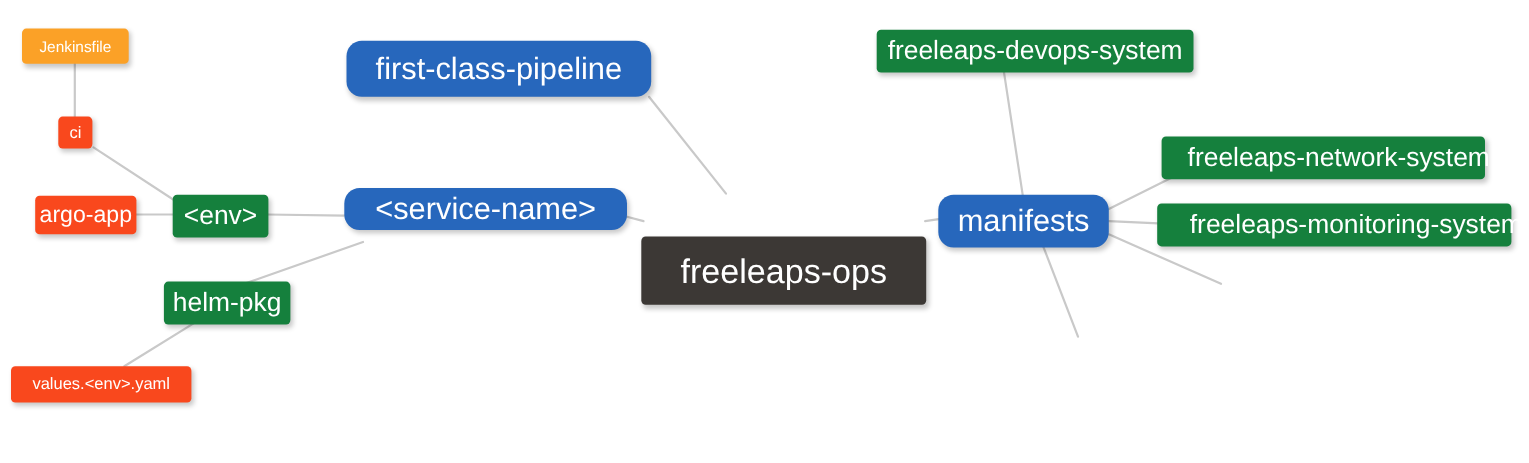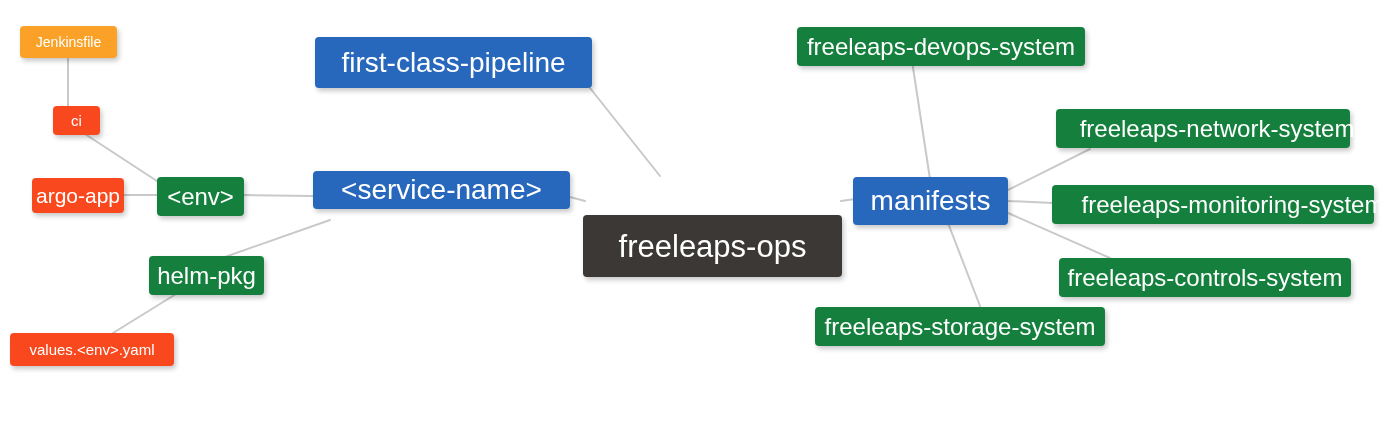--- a/index.html
+++ b/index.html
@@ -45,21 +45,21 @@
   }
 
   
   .n-root   { background: #3c3835; font-size: 31px; margin-top: 45px; }
   .n-blue   { background: #2767bc; }
   .n-green  { background: #15803d; }
   .n-red    { background: #f9481d; }
   .n-orange { background: #fba127; }
 
   .sz-root   { font-size: 31px; }
-  .sz-large  { font-size: 28px; }
+  .sz-large  { font-size: 28px; border-radius: 14px; }
   .sz-mid    { font-size: 24px; }
   .sz-small  { font-size: 21px; }
   .sz-tiny   { font-size: 15px; }
   .sz-micro  { font-size: 14px; }
 </style>
 </head>
 <body>
 
 <div id="mindmap">
 
@@ -109,21 +109,21 @@
   </div>
 
   <div class="node n-blue sz-large" style="left:853px; top:177px; width:155px; height:48px;">
     <span class="node-label">manifests</span>
   </div>
 
   <div class="node n-green sz-mid" style="left:157px; top:177px; width:87px; height:39px;">
     <span class="node-label">&lt;env&gt;</span>
   </div>
 
-  <div class="node n-red sz-tiny" style="left:53px; top:106px; width:47px; height:29px;">
+  <div class="node n-red sz-tiny" style="left:53px; top:106px; width:31px; height:29px;">
     <span class="node-label">ci</span>
   </div>
 
   <div class="node n-orange sz-micro" style="left:20px; top:26px; width:97px; height:32px;">
     <span class="node-label">Jenkinsfile</span>
   </div>
 
   <div class="node n-red sz-small" style="left:32px; top:178px; width:92px; height:35px;">
     <span class="node-label">argo-app</span>
   </div>
@@ -133,29 +133,23 @@
   </div>
 
   <div class="node n-red sz-tiny" style="left:10px; top:333px; width:164px; height:33px;">
     <span class="node-label">values.&lt;env&gt;.yaml</span>
   </div>
 
   <div class="node n-green sz-mid" style="left:797px; top:27px; width:288px; height:39px;">
     <span class="node-label">freeleaps-devops-system</span>
   </div>
 
-  <div class="node n-green sz-mid" style="left:1056px; top:109px; width:294px; height:39px;padding-left:28px;">
+  <div class="node n-green sz-mid" style="left:1056px; top:124px; width:294px; height:39px;padding-left:28px;">
     <span class="node-label">freeleaps-network-system</span>
   </div>
 
   <div class="node n-green sz-mid" style="left:1052px; top:185px; width:322px; height:39px;padding-left:40px;">
     <span class="node-label">freeleaps-monitoring-system</span>
   </div>
 
-  <div class="node n-green sz-mid" style="left:1059px; top:258px; width:292px; height:39px;">
-    <span class="node-label">freeleaps-controls-system</span>
-  </div>
 
-  <div class="node n-green sz-mid" style="left:815px; top:307px; width:290px; height:39px;">
-    <span class="node-label">freeleaps-storage-system</span>
-  </div>
 
 </div>
 
 </body></html>

